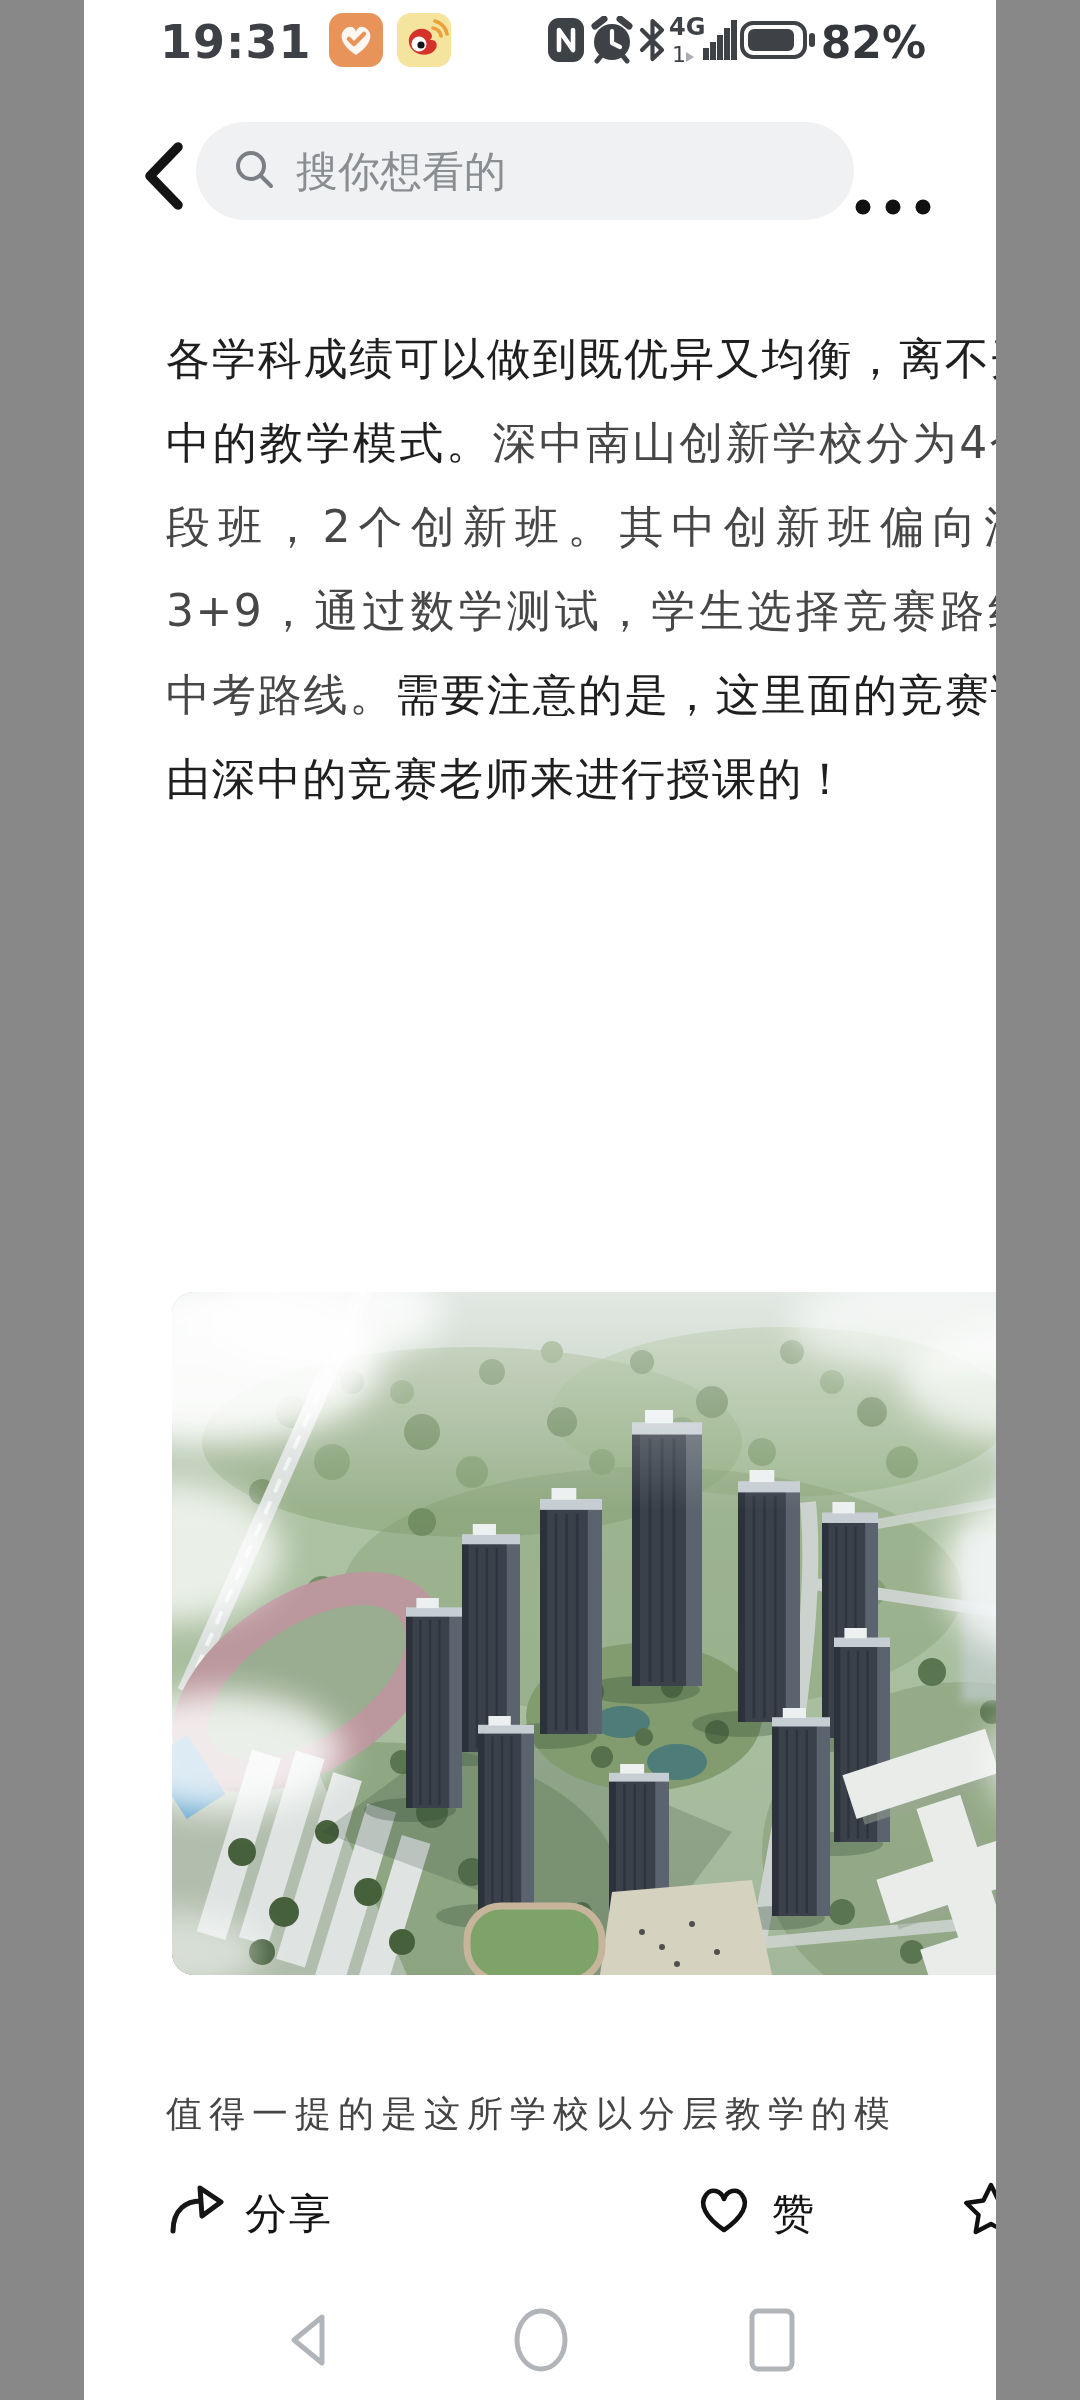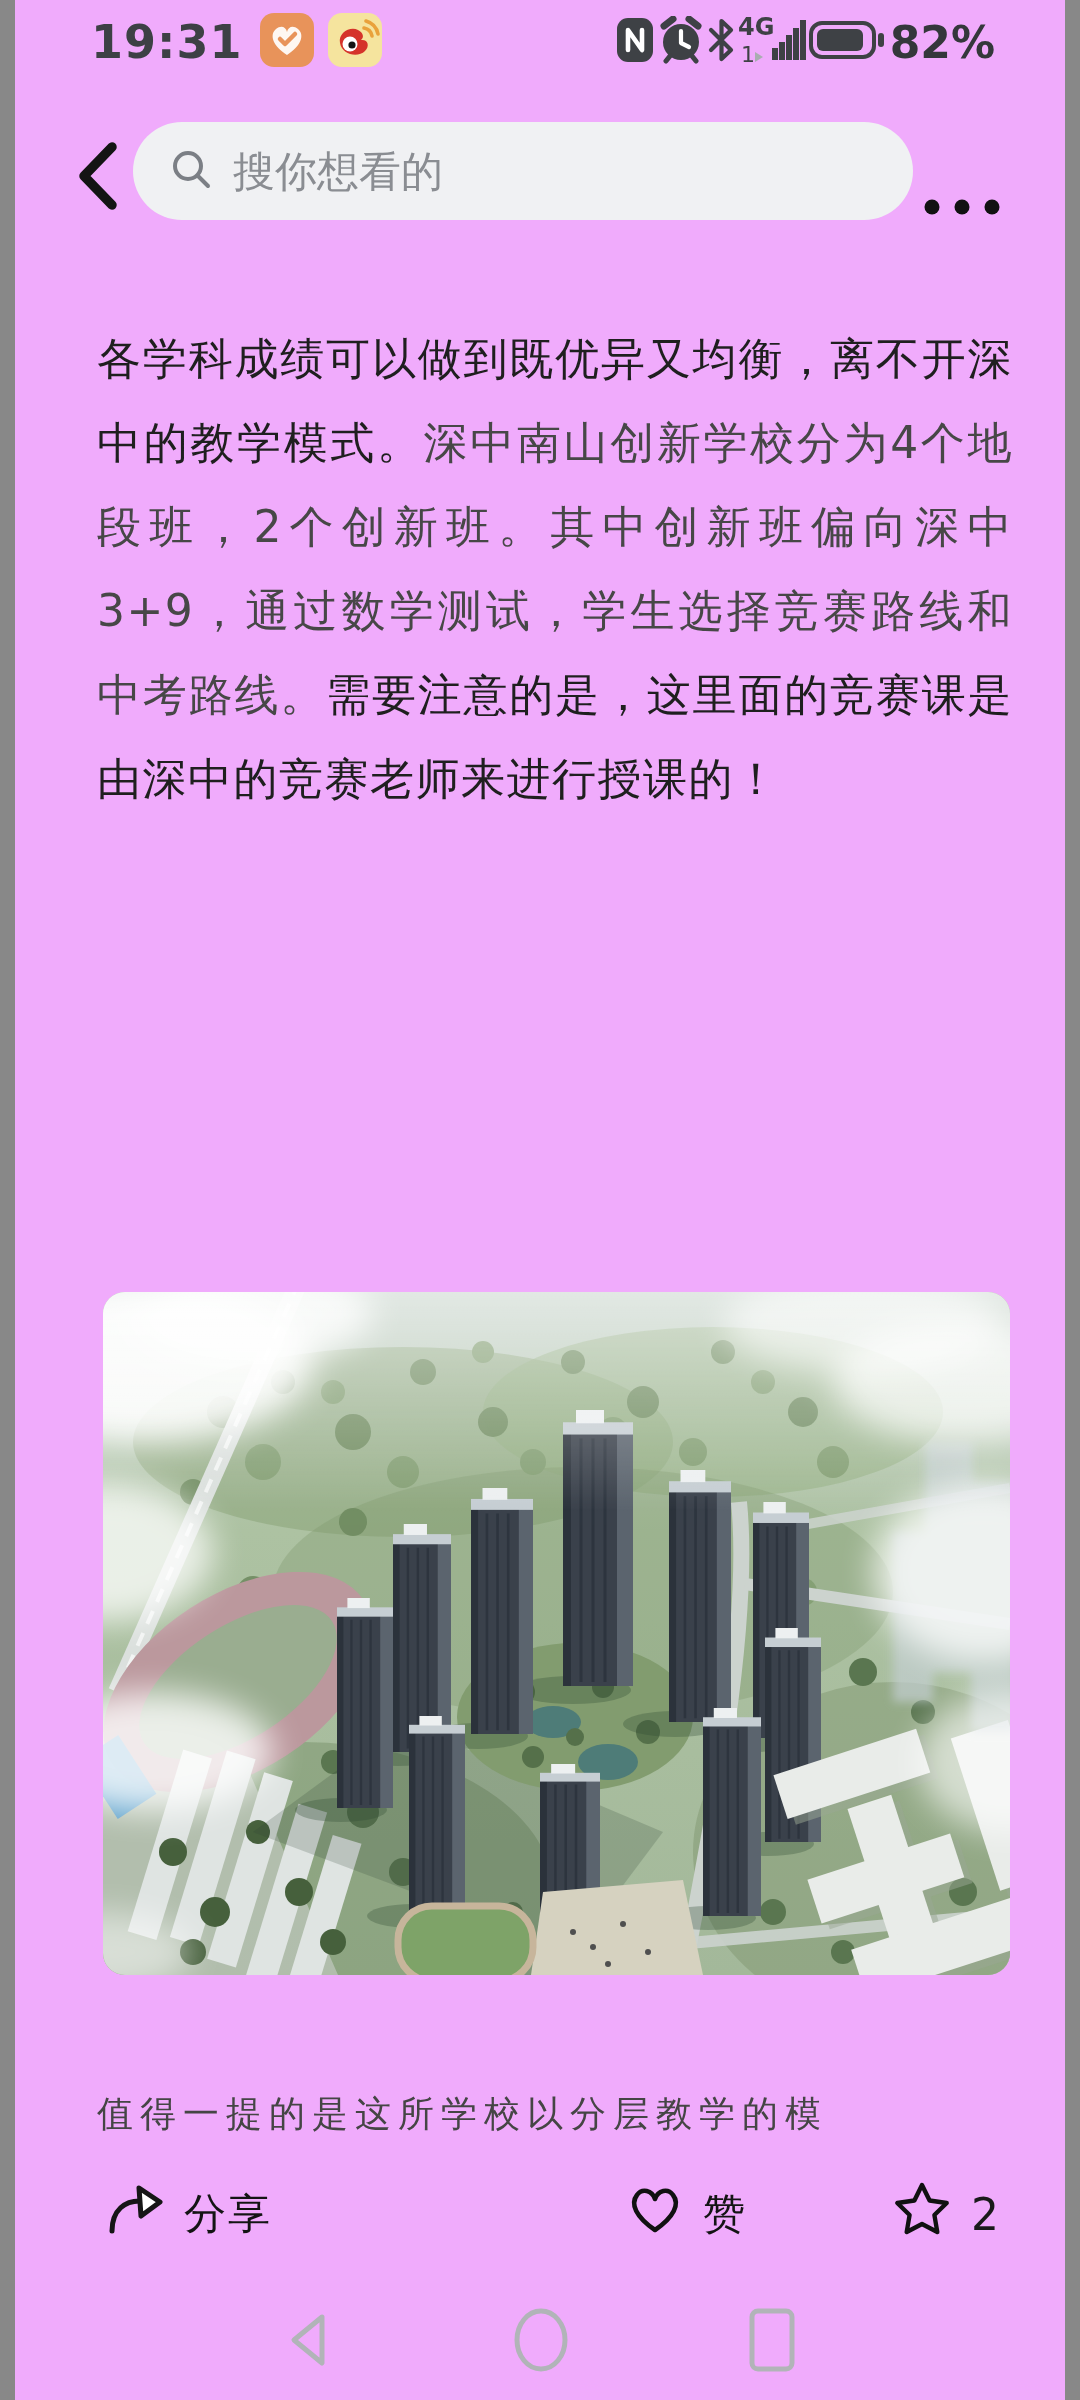--- a/index.html
+++ b/index.html
@@ -1,18 +1,18 @@
 <!DOCTYPE html>
 <html><head>
 <meta charset="utf-8">
 <style>
   * { box-sizing: border-box; }
   html,body { margin:0; padding:0; }
   body { font-family:"DejaVu Sans","Liberation Sans",sans-serif; background:#888; }
-  .screen { position:relative; width:1050px; height:2400px; background:#f0abfc; overflow:hidden; margin:0 auto; }
+  .screen { position:relative; width:912px; height:2400px; background:#ffffff; overflow:hidden; margin:0 auto; }
 
   
   .status-bar { position:absolute; top:6px; left:0; width:100%; height:72px;
     display:flex; align-items:center; padding:0 70px 0 76px; }
   .sb-time { font-size:46px; font-weight:700; color:#3d4045; letter-spacing:1px; }
   .sb-app-icons { display:flex; gap:14px; margin-left:18px; align-items:center; }
   .sb-right { margin-left:auto; display:flex; align-items:center; gap:3px; }
   .sb-batt-text { font-size:44px; color:#34373b; margin-left:2px;font-weight:bold; }
 
   
@@ -36,21 +36,21 @@
     border-radius:22px; overflow:hidden; background:#b3c5aa; cursor:pointer; }
   .article-image svg { display:block; width:100%; height:100%; }
 
   .closing { position:absolute; left:82px; top:2072px; width:940px; font-size:36px;
     line-height:84px; color:#454545; letter-spacing:7px; white-space:nowrap; overflow:hidden; }
 
   
   .action-bar { position:absolute; left:0; top:2172px; width:100%; height:84px; }
   .ab-item { position:absolute; top:0; height:84px; display:flex; align-items:center;
     gap:20px; font-size:42px; color:#141414; cursor:pointer; letter-spacing:2px; }
-  .ab-share   { left:87px; }
+  .ab-share   { left:79px; }
   .ab-comment { left:330px; }
   .ab-like    { left:612px; }
   .ab-fav     { left:878px; }
   .ab-count { font-size:44px; color:#1a1a1a; }
 
   
   .nav-bar { position:absolute; left:0; top:2302px; width:100%; height:80px;
     display:flex; justify-content:center; align-items:center; gap:176px; }
   .nav-btn { display:flex; align-items:center; justify-content:center; cursor:pointer; }
 </style>

